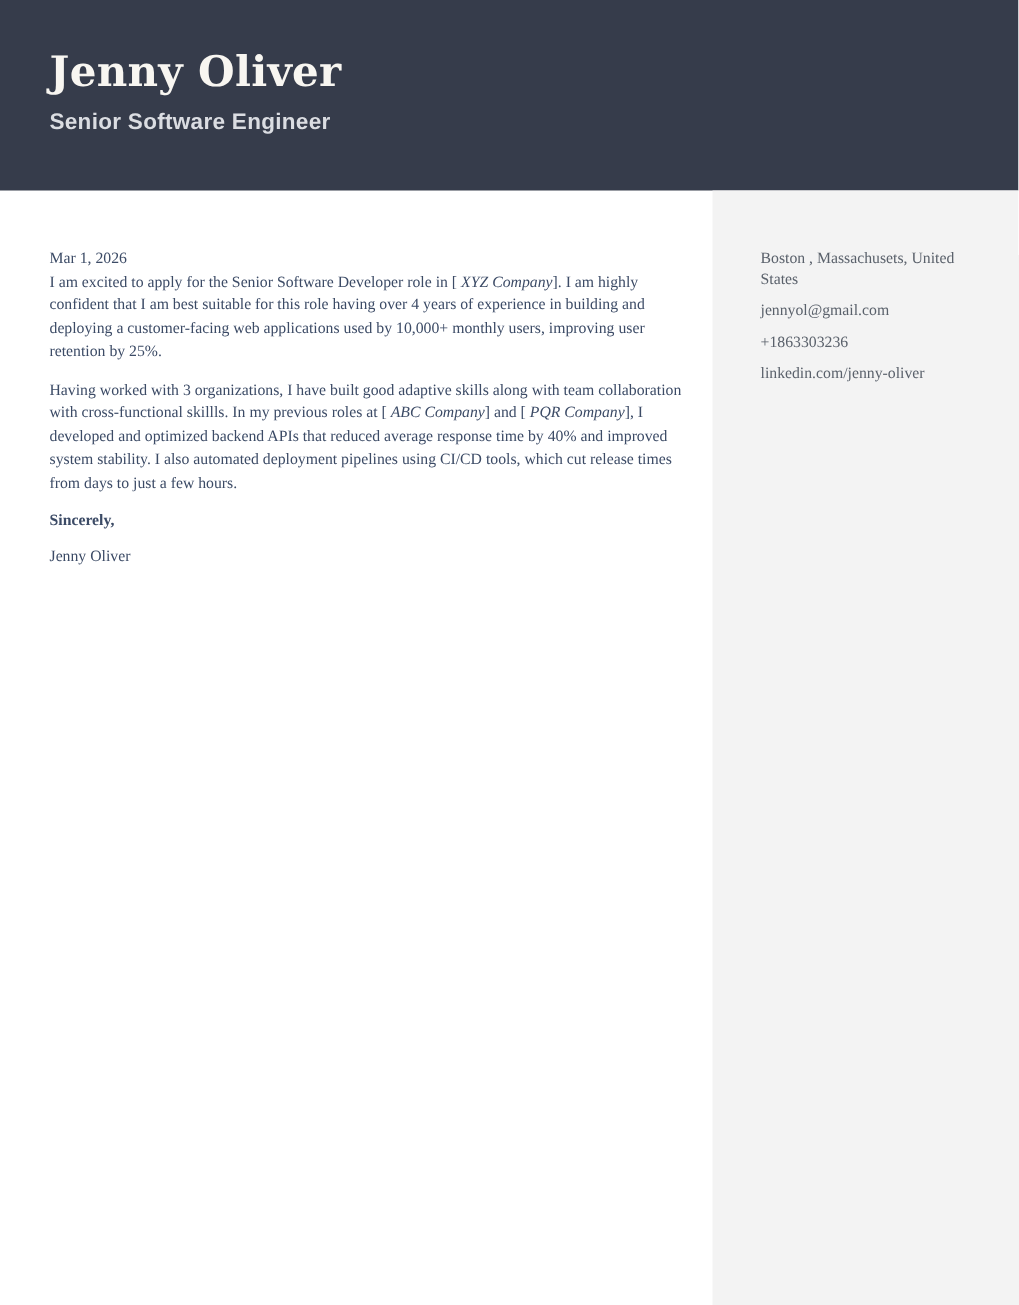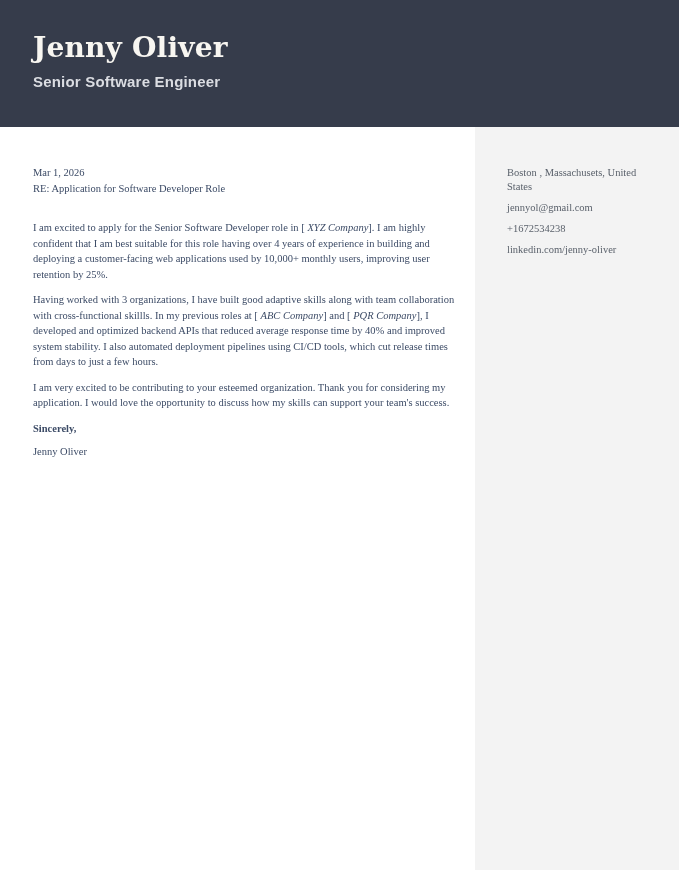--- a/index.html
+++ b/index.html
@@ -63,33 +63,31 @@
 <div class="page">
 
   <header class="header">
     <h1>Jenny Oliver</h1>
     <div class="job-title">Senior Software Engineer</div>
   </header>
 
   <aside class="sidebar">
     <div class="side-item">Boston , Massachusets, United States</div>
     <div class="side-item">jennyol@gmail.com</div>
-    <div class="side-item">+1672534238</div>
+    <div class="side-item">+1863303236</div>
     <div class="side-item">linkedin.com/jenny-oliver</div>
   </aside>
 
   <main class="letter">
     <div class="date">Mar 1, 2026</div>
 
 
-    <div class="subject">RE: Application for Software Developer Role</div>
 
     <div id="paragraphs">
         <p class="para"><span>I am excited to apply for the Senior Software Developer role in [ </span><span class="it">XYZ Company</span><span>]. I am highly confident that I am best suitable for this role having over 4 years of experience in building and deploying a customer-facing web applications used by 10,000+ monthly users, improving user retention by 25%.</span></p>
         <p class="para"><span>Having worked with 3 organizations, I have built good adaptive skills along with team collaboration with cross-functional skillls. In my previous roles at [ </span><span class="it">ABC Company</span><span>] and [ </span><span class="it">PQR Company</span><span>], I developed and optimized backend APIs that reduced average response time by 40% and improved system stability. I also automated deployment pipelines using CI/CD tools, which cut release times from days to just a few hours.</span></p>
-        <p class="para"><span>I am very excited to be contributing to your esteemed organization. Thank you for considering my application. I would love the opportunity to discuss how my skills can support your team's success.</span></p>
       </div>
 
     <div class="closing">Sincerely,</div>
     <div class="signature">Jenny Oliver</div>
   </main>
 
 </div>
 
 </body></html>

